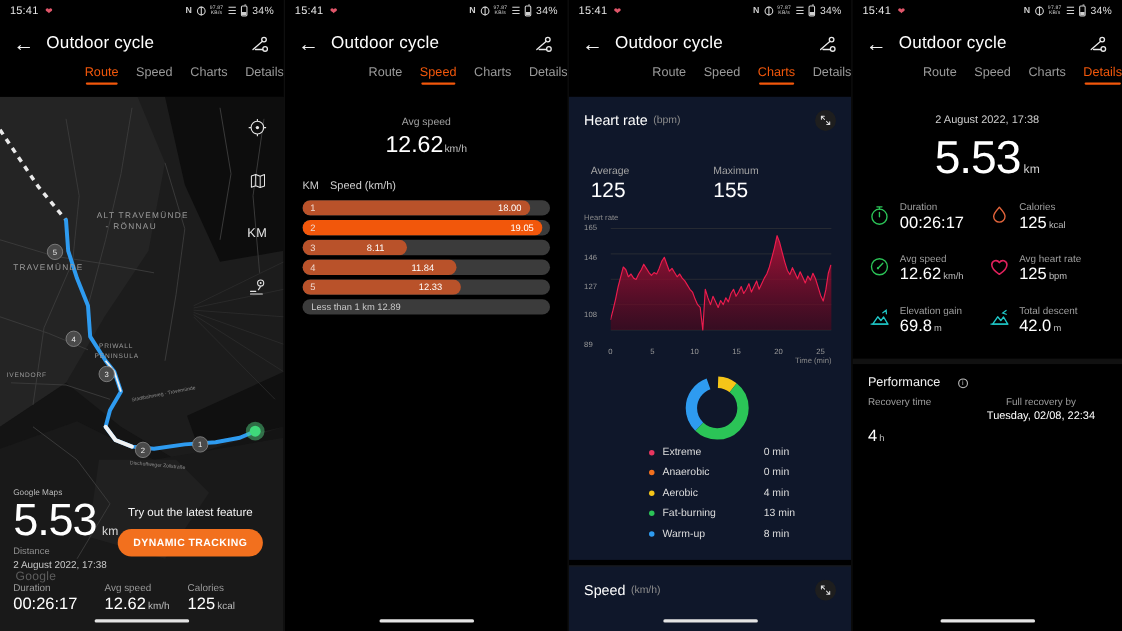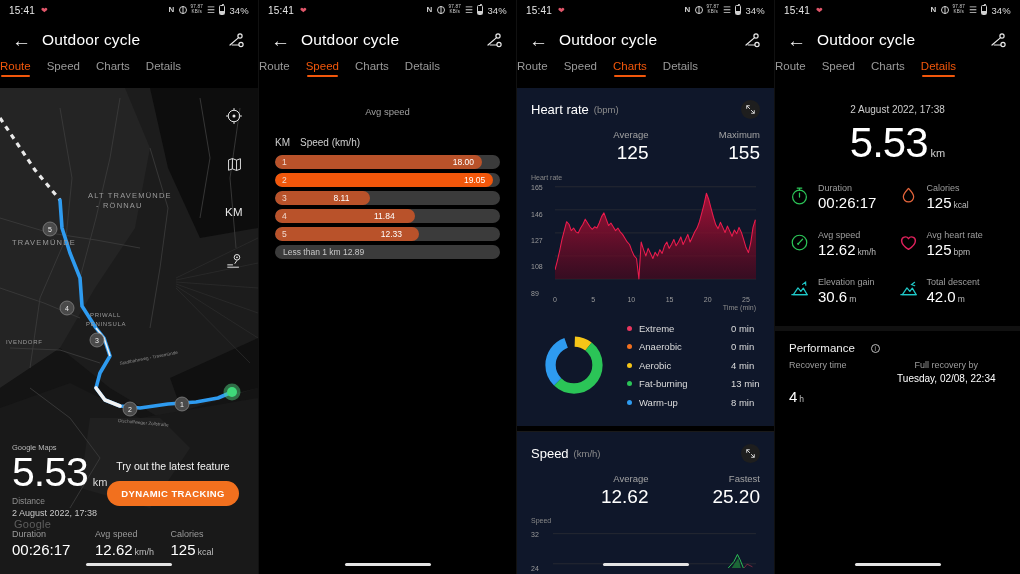--- a/index.html
+++ b/index.html
@@ -44,21 +44,21 @@
   }
   .sb-pct { font-size: 9.5px; }
 
   
   .appbar { height: 40px; display: flex; align-items: center; padding: 0 12px; }
   .back-arrow { color: #f2f2f2; font-size: 19px; line-height: 1; width: 22px; }
   .app-title { color: #fff; font-size: 15.5px; margin-left: 8px; letter-spacing: .2px; }
   .share-icon { margin-left: auto; width: 22px; height: 22px; }
 
   
-  .tabs { display: flex; justify-content: flex-start; gap: 16px; height: 28px; align-items: flex-start; }
+  .tabs { display: flex; justify-content: flex-end; gap: 16px; height: 28px; align-items: flex-start; }
   .tab { color: #9a9a9a; font-size: 11.5px; position: relative; padding-bottom: 5px; }
   .tab.active { color: #f2570b; }
   .tab.active:after {
     content: ""; position: absolute; left: 1px; right: 1px; bottom: 0;
     height: 2px; background: #f2570b; border-radius: 1px;
   }
 
   
   .map-wrap { position: absolute; left: 0; right: 0; top: 88px; bottom: 0; background: #1b1b1b; overflow: hidden; }
   .map-svg { position: absolute; inset: 0; width: 100%; height: 100%; }
@@ -113,34 +113,34 @@
   .card + .card { margin-top: 5px; border-top: 1px solid #1a1a1a; }
   .card-head { display: flex; align-items: center; }
   .card-title { color: #fff; font-size: 13px; }
   .card-unit { color: #8c8c8c; font-size: 9.5px; margin-left: 5px; }
   .expand {
     margin-left: auto; width: 19px; height: 19px; border-radius: 50%;
     background: #1e1e1e; display: flex; align-items: center; justify-content: center;
     color: #ddd; font-size: 10px;
   }
   .pair { display: flex; margin-top: 10px; }
-  .pair .col { flex: 1; text-align: right; }
+  .pair .col { flex: 1; text-align: left; margin-top: 21px; }
   .pair .col:nth-child(1) { margin-left: 6px; }
   .p-label { color: #a3a3a3; font-size: 9.5px; }
   .p-val { color: #fff; font-size: 19px; margin-top: 2px; font-weight: 400; }
   .chart-axis-title { color: #888; font-size: 7px; }
   .hr-chart { position: relative; margin-top: 4px; height: 110px; }
   .hr-ylabels { position: absolute; left: 0; top: 0; bottom: 0; width: 22px; }
   .hr-ylabels span { position: absolute; color: #9a9a9a; font-size: 7px; transform: translateY(-50%); }
   .hr-plot { position: absolute; left: 24px; right: 4px; top: 0; bottom: 0; }
   .hr-x { position: relative; height: 18px; margin-left: 24px; margin-right: 4px; }
   .hr-x span { position: absolute; top: 1px; color: #9a9a9a; font-size: 7px; transform: translateX(-50%); }
   .hr-x .xt { position: absolute; right: 0; top: 9px; color: #8a8a8a; font-size: 7px; transform: none; }
 
-  .zones { display: flex; align-items: center; margin-top: 6px; }
+  .zones { display: flex; align-items: center; margin-top: 6px; flex-direction: column; }
   .donut { width: 62px; height: 62px; margin-left: 12px; }
   .zone-list { flex: 1; margin-left: 22px; }
   .zone-row { display: flex; align-items: center; height: 18.5px; }
   .zone-dot { width: 5px; height: 5px; border-radius: 50%; margin-right: 7px; }
   .zone-name { color: #dcdcdc; font-size: 9.5px; width: 92px; }
   .zone-time { color: #dcdcdc; font-size: 9.5px; }
 
   .sp-chart { position: relative; margin-top: 4px; height: 46px; }
   .sp-ylabels { position: absolute; left: 0; top: 0; bottom: 0; width: 20px; }
   .sp-ylabels span { position: absolute; color: #9a9a9a; font-size: 7px; transform: translateY(-50%); }
@@ -368,20 +368,23 @@
 
     <div class="tabs">
       <span class="tab">Route</span>
       <span class="tab active">Speed</span>
       <span class="tab">Charts</span>
       <span class="tab">Details</span>
     </div>
 
     <div class="avg-block">
       <div class="avg-label">Avg speed</div>
+      <div class="avg-val">
+        <span>12.62</span><span class="u">km/h</span>
+      </div>
     </div>
 
     <div class="km-head">
       <span>KM</span>
       <span>Speed (km/h)</span>
     </div>
 
     <div class="bars">
       <div class="bar-track">
         <div class="bar-fill" style="width:92%"></div>
@@ -692,21 +695,21 @@
         <span class="gi-ic">
           <svg viewBox="0 0 22 22" width="21" height="21">
               <path d="M3 16.4h16" stroke="#1fc8c8" stroke-width="1.3" stroke-linecap="round"></path>
               <path d="M4.6 16.4 L9.4 9.4 L12.4 13 L15 9.6 L19 16.4Z" fill="none" stroke="#1fc8c8" stroke-width="1.3" stroke-linejoin="round"></path>
               <path d="M14.2 5.6 L17.4 3.2 L17.6 6.6" fill="none" stroke="#1fc8c8" stroke-width="1.2" stroke-linecap="round"></path>
             </svg>
         </span>
         <span>
           <span class="gi-label" style="display:block">Elevation gain</span>
           <span class="gi-val">
-            <span>30.6</span>
+            <span>69.8</span>
             <span class="u">m</span>
           </span>
         </span>
       </div>
 
       <div class="gi">
         <span class="gi-ic">
           <svg viewBox="0 0 22 22" width="21" height="21">
               <path d="M3 16.4h16" stroke="#1fc8c8" stroke-width="1.3" stroke-linecap="round"></path>
               <path d="M4.6 16.4 L9.4 9.4 L12.4 13 L15 9.6 L19 16.4Z" fill="none" stroke="#1fc8c8" stroke-width="1.3" stroke-linejoin="round"></path>

